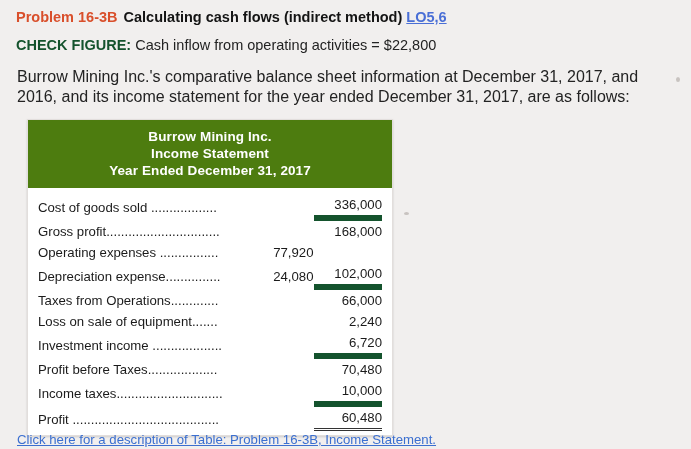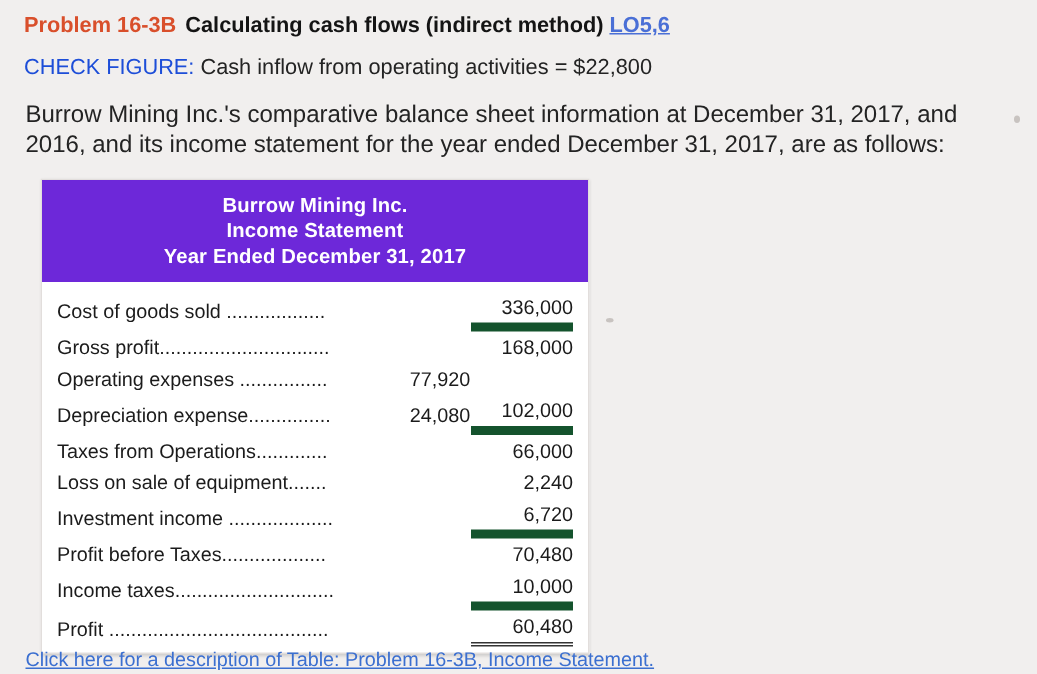--- a/index.html
+++ b/index.html
@@ -47,22 +47,22 @@
     font-weight: bold;
   }
   .check-line {
     position: absolute;
     left: 16px;
     top: 36px;
     font-size: 14.5px;
     line-height: 19px;
   }
   .check-label {
-    font-weight: normal;
-    color: #1d4ed8;
+    font-weight: bold;
+    color: #14532d;
   }
   .check-text {
     color: #232323;
   }
   .intro {
     position: absolute;
     left: 17px;
     top: 67px;
     width: 655px;
     font-size: 16px;
@@ -73,21 +73,21 @@
   .stmt {
     position: absolute;
     left: 27px;
     top: 119px;
     width: 364px;
     background: #ffffff;
     border: 1px solid #e2dedc;
     box-shadow: 0 1px 2px rgba(0,0,0,0.15);
   }
   .stmt-head {
-    background: #6d28d9;
+    background: #4d7c0f;
     color: #ffffff;
     text-align: center;
     padding: 8px 0 9px 0;
     font-weight: bold;
     font-size: 13.5px;
     line-height: 17px;
   }
   .stmt-head div {
     letter-spacing: 0.1px;
   }

